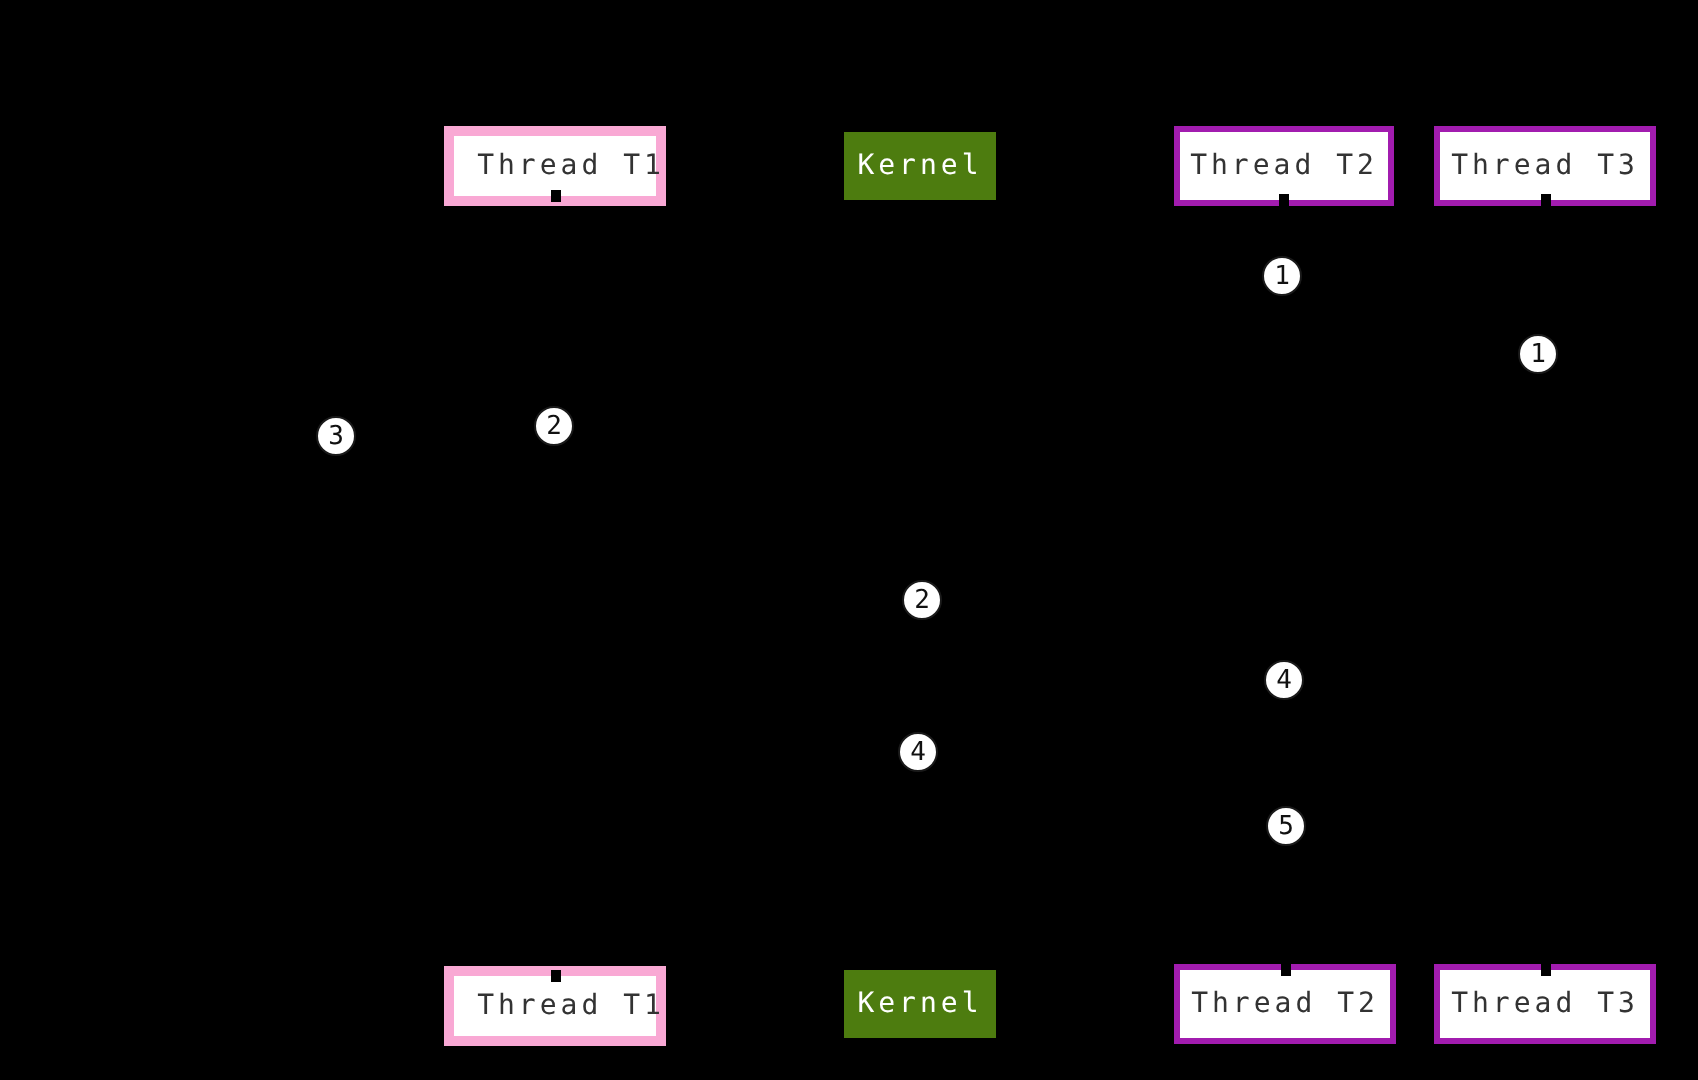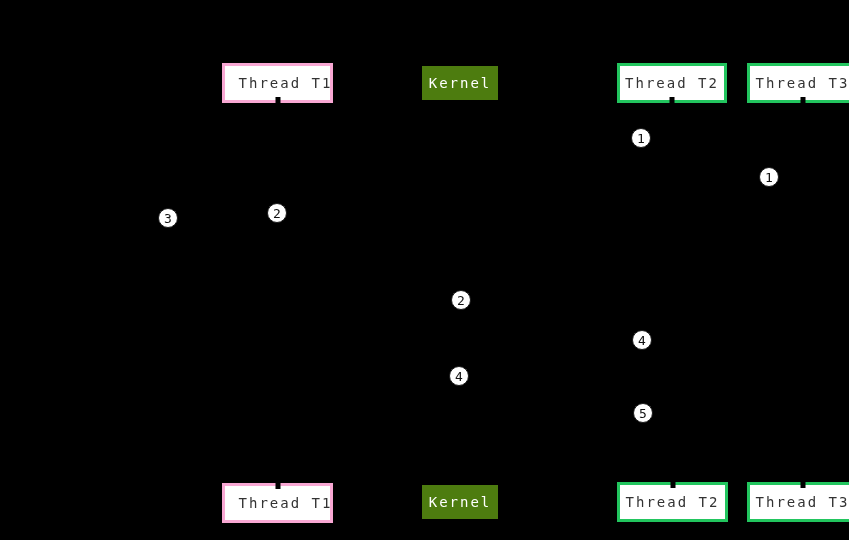--- a/index.html
+++ b/index.html
@@ -18,22 +18,22 @@
     align-items: center;
     justify-content: center;
     box-sizing: border-box;
   }
   .box .lbl {
     font-size: 14px;
     letter-spacing: 2px;
     color: #333333;
     white-space: nowrap;
   }
-  .box.red-border  { border: 3px solid #f9a8d4; padding-left: 16px; }
-  .box.blue-border { border: 3px solid #22c55e; margin-left: 30px; }
+  .box.red-border  { border: 5px solid #f9a8d4; padding-left: 16px; }
+  .box.blue-border { border: 3px solid #a21caf; }
   .box.kernel {
     background: #4d7c0f;
     border: none;
   }
   .box.kernel .lbl { color: #ffffff; letter-spacing: 2px; font-size: 14px; }
   .notch {
     position: absolute;
     left: 50%;
     transform: translateX(-50%);
     width: 5px;

